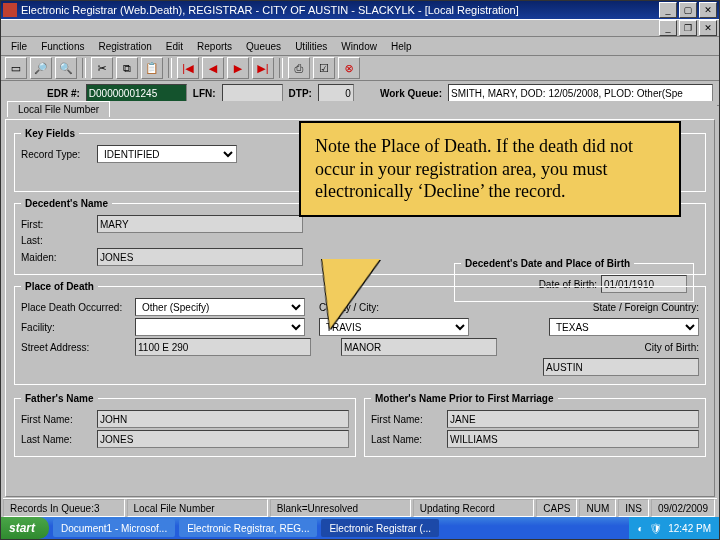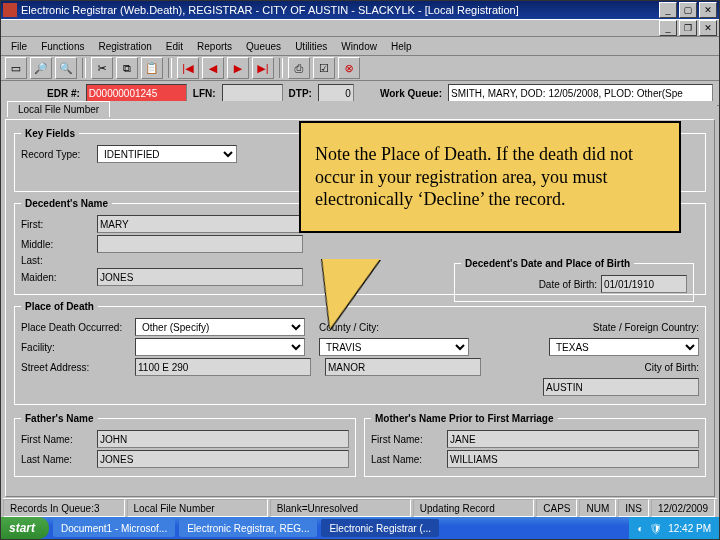--- a/index.html
+++ b/index.html
@@ -22,21 +22,21 @@
 .panel{position:absolute;top:18px;left:2px;right:2px;bottom:2px;background:#c0c0c0;border:1px solid #fff;border-right-color:#808080;border-bottom-color:#808080;padding:6px 8px;overflow:hidden;}
 fieldset{border:1px solid #808080;border-top-color:#fff;border-left-color:#fff;margin:2px 0 6px 0;padding:4px 6px 6px 6px;position:relative;}
 fieldset{border:1px groove #fff;}
 legend{font-size:10px;font-weight:bold;padding:0 4px;}
 .row{display:flex;align-items:center;gap:4px;margin:2px 0;}
 .lab{width:72px;font-size:10px;}
 .lab2{width:110px;font-size:10px;}
 select.txt{height:18px;}
 .twocol{display:flex;gap:8px;}
 .twocol > fieldset{flex:1;}
-.callout{position:absolute;left:298px;top:120px;width:350px;background:#f2cc5d;border:2px solid #000;padding:20px 14px;font-family:"Times New Roman",serif;font-size:18px;line-height:1.25;z-index:50;}
+.callout{position:absolute;left:298px;top:120px;width:350px;background:#f2cc5d;border:2px solid #000;padding:12px 14px;font-family:"Times New Roman",serif;font-size:18px;line-height:1.25;z-index:50;}
 .callout-tail{position:absolute;left:318px;top:258px;width:0;height:0;border-left:14px solid transparent;border-right:44px solid transparent;border-top:70px solid #f2cc5d;z-index:49;filter:drop-shadow(1px 1px 0 #000) drop-shadow(-1px 0 0 #000);transform:skewX(-5deg);}
 .statusbar{position:absolute;left:2px;right:2px;bottom:22px;height:18px;background:#c0c0c0;display:flex;align-items:flex-end;font-size:10px;border-top:1px solid #fff;}
 .statusbar .cell{border:1px inset #fff;padding:1px 6px;height:14px;display:flex;align-items:center;margin-right:2px;}
 .taskbar{position:absolute;left:0;right:0;bottom:0;height:22px;background:linear-gradient(#3a81e0,#245edb 40%,#245edb);display:flex;align-items:center;}
 .start{height:22px;background:linear-gradient(#4aa548,#2f8a2f);color:#fff;font-weight:bold;font-style:italic;padding:0 14px 0 8px;border-radius:0 10px 10px 0;display:flex;align-items:center;font-size:12px;}
 .task{height:18px;background:#3d7fe0;color:#fff;margin-left:4px;padding:0 8px;display:flex;align-items:center;border-radius:2px;font-size:10px;max-width:140px;overflow:hidden;white-space:nowrap;}
 .task.active{background:#1c49a8;}
 .tray{margin-left:auto;height:22px;background:#179d0;background:#1b9ae0;color:#fff;display:flex;align-items:center;padding:0 8px;gap:6px;font-size:10px;}
 </style>
 </head>
@@ -85,21 +85,21 @@
     <span class="tbtn" style="color:#c00;">▶</span>
     <span class="tbtn" style="color:#c00;">▶|</span>
     <span class="tsep"></span>
     <span class="tbtn">⎙</span>
     <span class="tbtn">☑</span>
     <span class="tbtn" style="color:#c00;">⊗</span>
   </div>
 
   <div class="idbar">
     <label>EDR #:</label>
-    <input class="txt" style="width: 95px; background: #ef4444; color: rgb(255, 255, 255);" value="D00000001245">
+    <input class="txt" style="width: 95px; background: #14532d; color: rgb(255, 255, 255);" value="D00000001245">
     <label>LFN:</label>
     <input class="txt ro" style="width: 55px;" value="">
     <label>DTP:</label>
     <input class="txt ro" style="width: 30px; text-align: right;" value="0">
     <label style="margin-left:20px;">Work Queue:</label>
     <input class="txt" style="flex: 1 1 0%;" value="SMITH, MARY, DOD: 12/05/2008, PLOD: Other(Spe">
   </div>
 
   <div class="main">
     <div class="tab">Local File Number</div>
@@ -121,24 +121,20 @@
         </div>
       </fieldset>
 
       <fieldset>
         <legend>Decedent's Name</legend>
         <div class="row">
             <span class="lab">First:</span>
           <input class="txt ro" style="width: 200px;" value="MARY">
           </div>
         <div class="row">
-            <span class="lab">Middle:</span>
-          <input class="txt ro" style="width: 200px;" value="">
-          </div>
-        <div class="row">
             <span class="lab">Last:</span>
           </div>
         <div class="row">
             <span class="lab">Maiden:</span>
           <input class="txt ro" style="width: 200px;" value="JONES">
           </div>
       </fieldset>
 
       <div style="position:absolute;right:20px;top:136px;width:240px;">
         <fieldset>
@@ -161,21 +157,21 @@
         </div>
         <div class="row">
           <span class="lab2">Facility:</span>
           <select class="txt" style="width:170px;"><option></option></select>
           <select class="txt" style="width:150px;margin-left:10px;"><option>TRAVIS</option></select>
           <select class="txt" style="width:150px;margin-left:auto;"><option>TEXAS</option></select>
         </div>
         <div class="row">
           <span class="lab2">Street Address:</span>
           <input class="txt ro" style="width: 170px;" value="1100 E 290">
-          <input class="txt ro" style="width: 150px; margin-left: 10px;" value="MANOR">
+          <input class="txt ro" style="width: 150px; margin-left: 26px;" value="MANOR">
           <span style="margin-left:auto;">City of Birth:</span>
         </div>
         <div class="row">
           <span class="lab2"></span>
             <span style="width:170px;"></span>
             <span style="width:160px;"></span>
           <input class="txt ro" style="width: 150px; margin-left: auto;" value="AUSTIN">
         </div>
       </fieldset>
 
@@ -212,21 +208,21 @@
 
   <div class="statusbar">
     <div class="cell" style="width:110px;">Records In Queue:3</div>
     <div class="cell" style="width:130px;">Local File Number</div>
     <div class="cell" style="width:130px;">Blank=Unresolved</div>
     <div class="cell" style="width:110px;">Updating Record</div>
     <div style="flex:1;"></div>
     <div class="cell">CAPS</div>
     <div class="cell">NUM</div>
     <div class="cell">INS</div>
-    <div class="cell">12/02/2009</div>
+    <div class="cell">09/02/2009</div>
   </div>
 
   <div class="taskbar">
     <div class="start">start</div>
     <div class="task">Document1 - Microsof...</div>
     <div class="task">Electronic Registrar, REG...</div>
     <div class="task active">Electronic Registrar (...</div>
     <div class="tray">
       <span>◐</span>
       <span>🛡</span>

